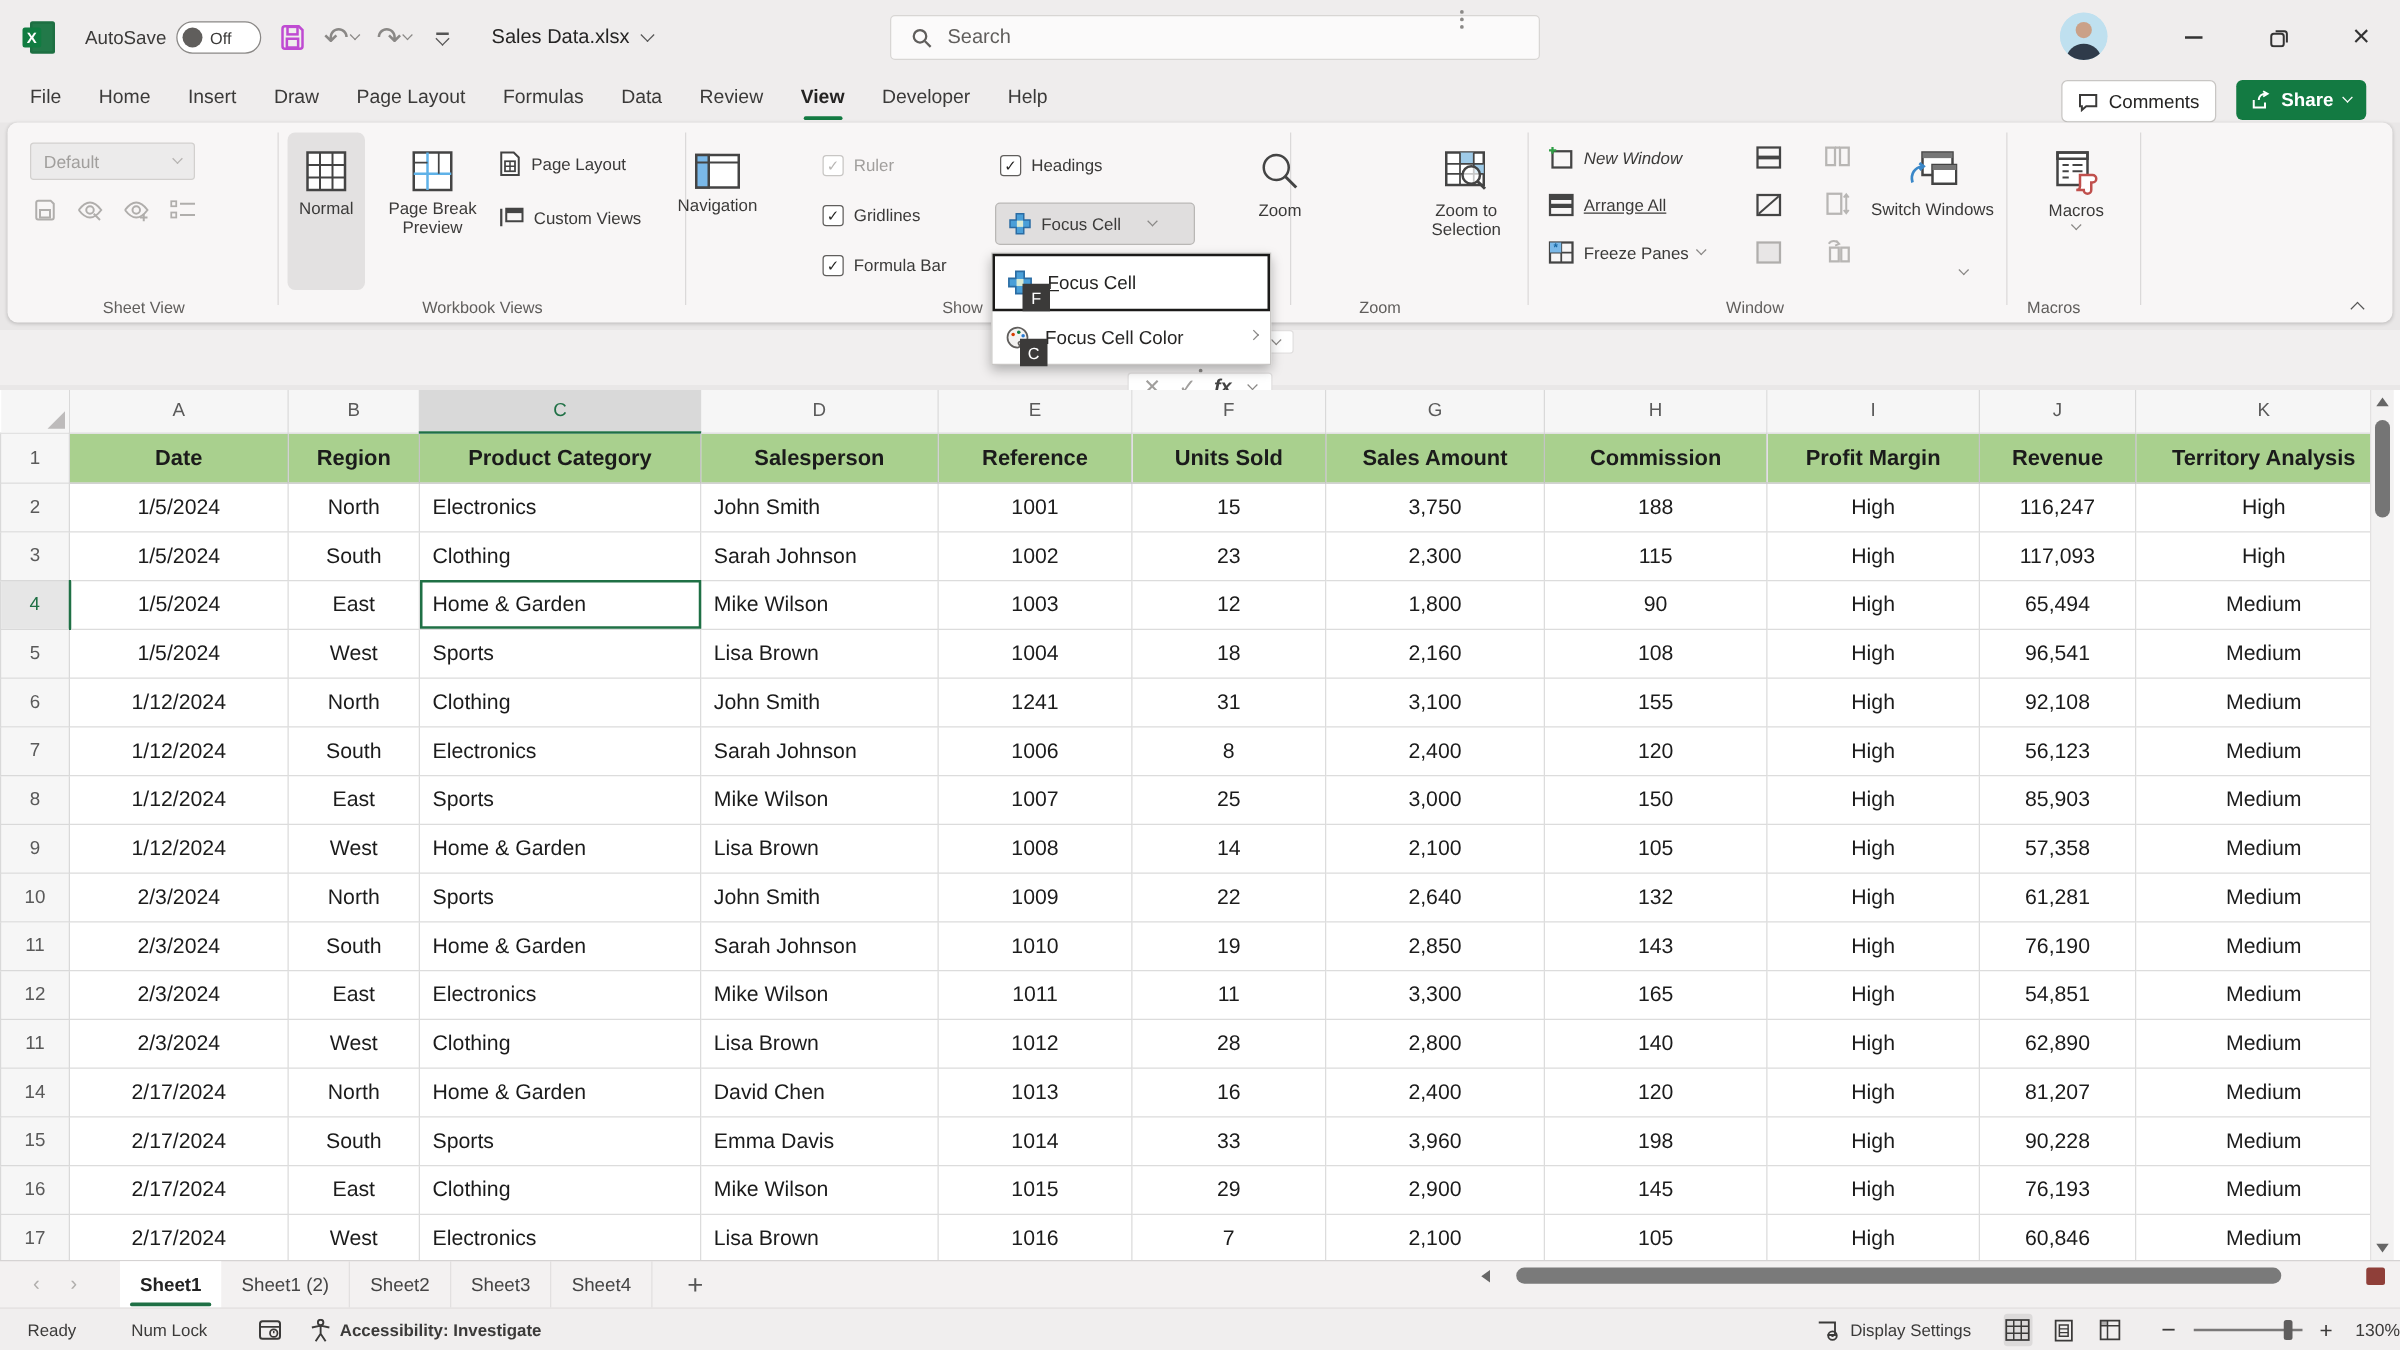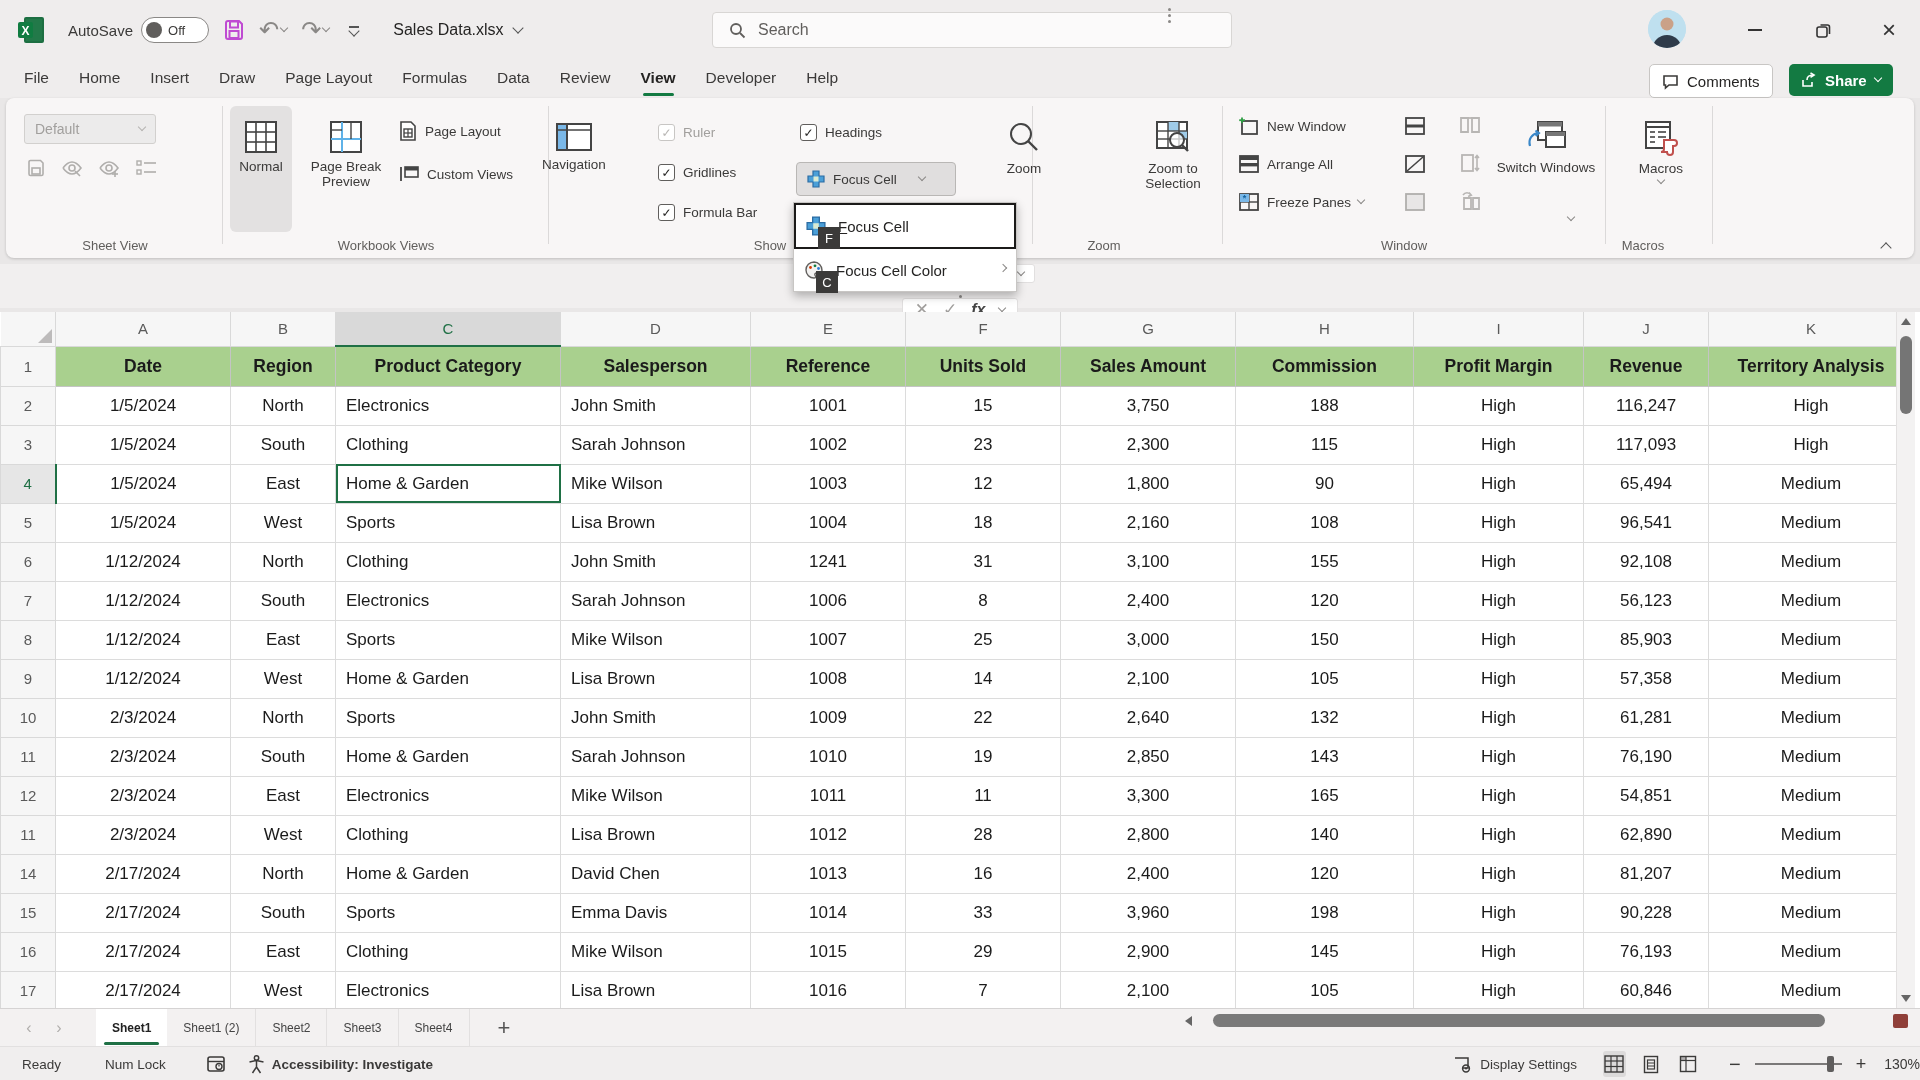--- a/index.html
+++ b/index.html
@@ -73,21 +73,21 @@
   .al-c{text-align:center;} .al-l{text-align:left;padding-left:10px;}
   .activecell{outline:2.5px solid #1f7045;outline-offset:-2.5px;position:relative;}
   tr.r1{height:40px;} tr.rdata{height:39px;}
   
   #vscroll{position:absolute;left:1896px;top:312px;width:18px;height:696px;background:#f3f2f2;border-left:1px solid #e3e1e1;}
   #vthumb{position:absolute;left:3px;top:24px;width:12px;height:78px;background:#757575;border-radius:6px;}
   .scrollarrow{position:absolute;left:4px;width:0;height:0;}
   
   #tabbar{position:absolute;left:0;top:1008px;width:1920px;height:38px;background:#f3f1f1;border-top:1px solid #d5d3d3;display:flex;align-items:center;}
   .navchev{color:#b0aeac;font-size:16px;margin-left:18px;width:22px;text-align:center;}
-  .stab{font-size:12px;color:#444;padding:0 16px;height:38px;display:flex;align-items:center;position:relative;border-right:1px solid #e2e0e0;}
+  .stab{font-size:15px;color:#444;padding:0 16px;height:38px;display:flex;align-items:center;position:relative;border-right:1px solid #e2e0e0;}
   .stab.active{background:#fff;font-weight:bold;color:#222;border-right:none;}
   .stab.active::after{content:"";position:absolute;left:8px;right:8px;bottom:2px;height:3px;background:#1f7045;border-radius:2px;}
   #addsheet{font-size:22px;color:#555;margin-left:28px;font-weight:normal;}
   #tab-dots{position:absolute;left:1158px;top:8px;}
   #hscroll{position:absolute;left:1185px;top:1014px;width:700px;height:14px;}
   #hthumb{position:absolute;left:28px;top:0;width:612px;height:13px;background:#7a7a7a;border-radius:7px;}
   #hscroll-right{position:absolute;left:1893px;top:1014px;width:15px;height:14px;background:#8f3f39;border-radius:2px;}
   
   #statusbar{position:absolute;left:0;top:1046px;width:1920px;height:34px;background:#f0eeee;border-top:1px solid #e2e0e0;display:flex;align-items:center;font-size:13.5px;color:#3b3a39;}
   .sb-item{margin-left:26px;display:flex;align-items:center;gap:7px;white-space:nowrap;}
@@ -319,29 +319,29 @@
         <line x1="24" y1="2" x2="24" y2="28" stroke="#444" stroke-width="1.4"></line>
         <line x1="2" y1="11" x2="32" y2="11" stroke="#444" stroke-width="1.4"></line>
         <line x1="2" y1="19" x2="32" y2="19" stroke="#444" stroke-width="1.4"></line>
         <circle cx="22" cy="20" r="7" fill="#fff" fill-opacity=".7" stroke="#444" stroke-width="2"></circle>
         <line x1="27" y1="25" x2="33" y2="31" stroke="#444" stroke-width="2.4"></line>
       </svg>
     <span>Zoom to Selection</span>
   </div>
   <div class="glabel" style="left:1098px;">Zoom</div>
 
-  <div class="smallbtn" style="left:1232px;top:18px;">
+  <div class="smallbtn" style="left:1232px;top:18px;font-style:italic;">
     <svg width="22" height="20" viewBox="0 0 22 20">
         <rect x="4" y="5" width="15" height="13" fill="none" stroke="#444" stroke-width="1.8"></rect>
         <line x1="4" y1="1.5" x2="4" y2="7" stroke="#2e9e44" stroke-width="1.8"></line>
         <line x1="1.2" y1="4.2" x2="7" y2="4.2" stroke="#2e9e44" stroke-width="1.8"></line>
       </svg>
     <span>New Window</span>
   </div>
-  <div class="smallbtn" style="left:1232px;top:56px;">
+  <div class="smallbtn" style="left:1232px;top:56px;text-decoration:underline;">
     <svg width="22" height="20" viewBox="0 0 22 20">
         <rect x="2" y="2" width="18" height="16" fill="none" stroke="#444" stroke-width="1.8"></rect>
         <rect x="2" y="2" width="18" height="4" fill="#444"></rect>
         <rect x="2" y="9" width="18" height="3.4" fill="#444"></rect>
       </svg>
     <span>Arrange All</span>
   </div>
   <div class="smallbtn" style="left:1232px;top:94px;">
     <svg width="22" height="20" viewBox="0 0 22 20">
         <rect x="2" y="2" width="18" height="16" fill="none" stroke="#444" stroke-width="1.8"></rect>

